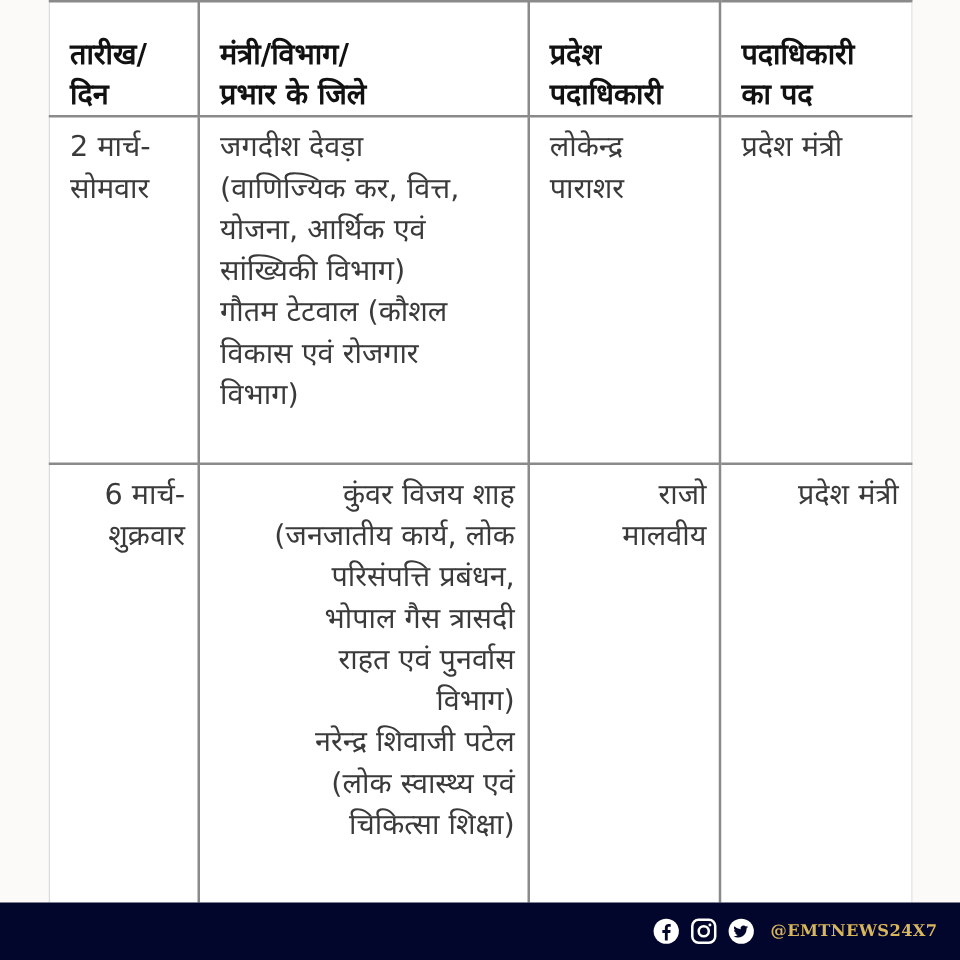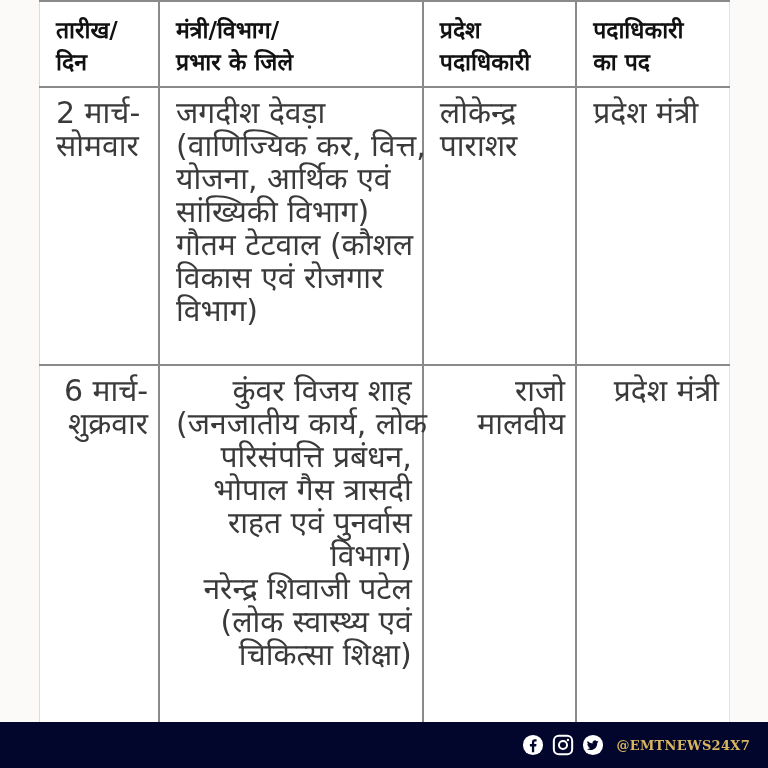--- a/index.html
+++ b/index.html
@@ -16,28 +16,28 @@
   }
   table {
     border-collapse: collapse; width: 100%; height: 100%;
     table-layout: fixed;
   }
   td, th {
     border: 2px solid #8a8a8a;
     vertical-align: top;
     text-align: left;
     padding: 8px 10px 0 16px;
-    font-size: 30px;
+    font-size: 23px;
     line-height: 33px;
     font-weight: normal;
     color: #3a3a3a;
   }
   th {
     font-weight: bold; color: #111;
-    padding-top: 12px;
+    padding-top: 26px;
     line-height: 32px;
     font-size: 23px;
   }
   tr:first-child th { border-top: 2px solid #8a8a8a; }
   tr th:first-child, tr td:first-child { border-left: 1px solid #dcdcdc; }
   tr th:last-child, tr td:last-child { border-right: 1px solid #e2e2e2; }
   tr:last-child td { border-bottom: none; text-align: right; }
   .col1 { width: 117px; }
   .col2 { width: 258px; }
   .col3 { width: 150px; }

